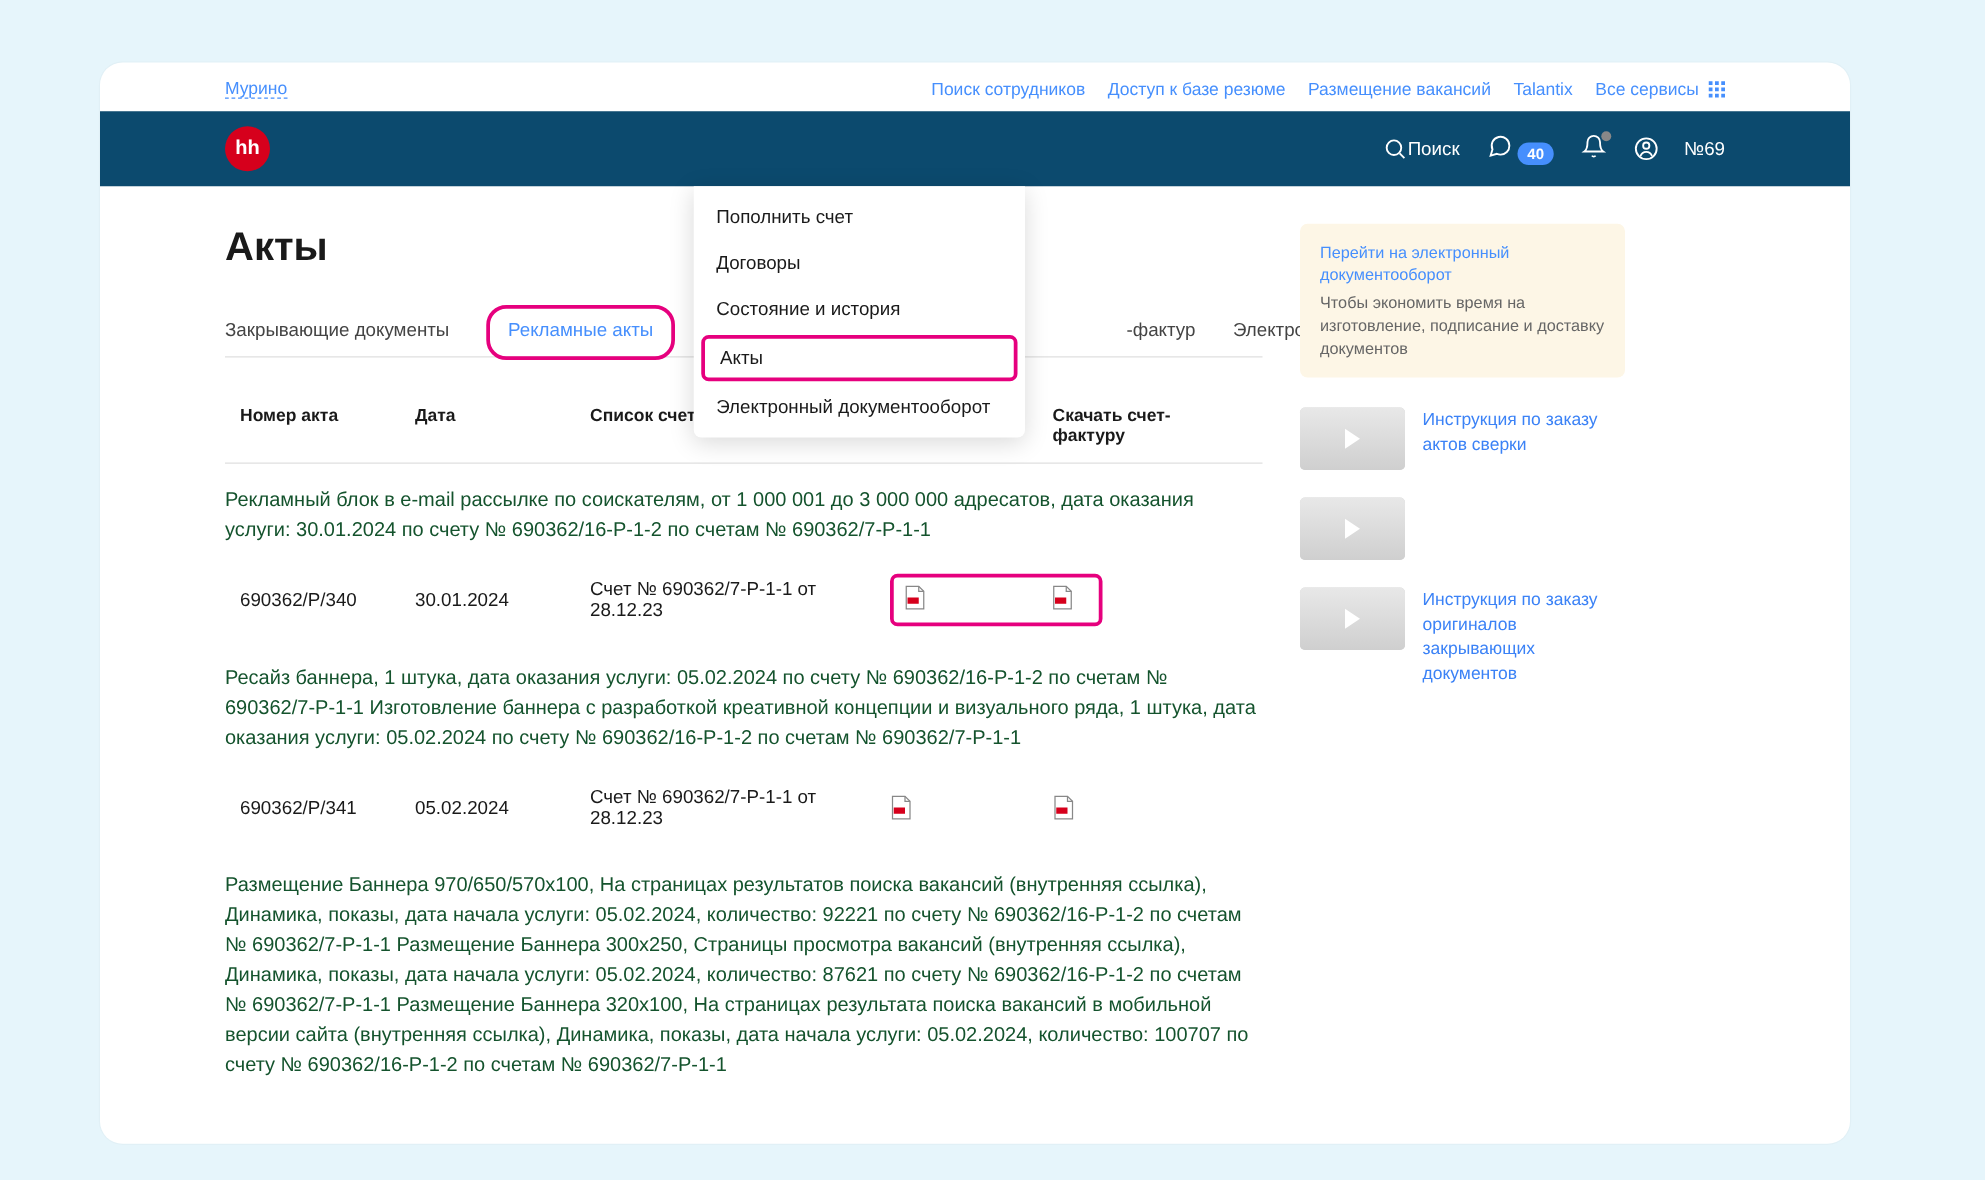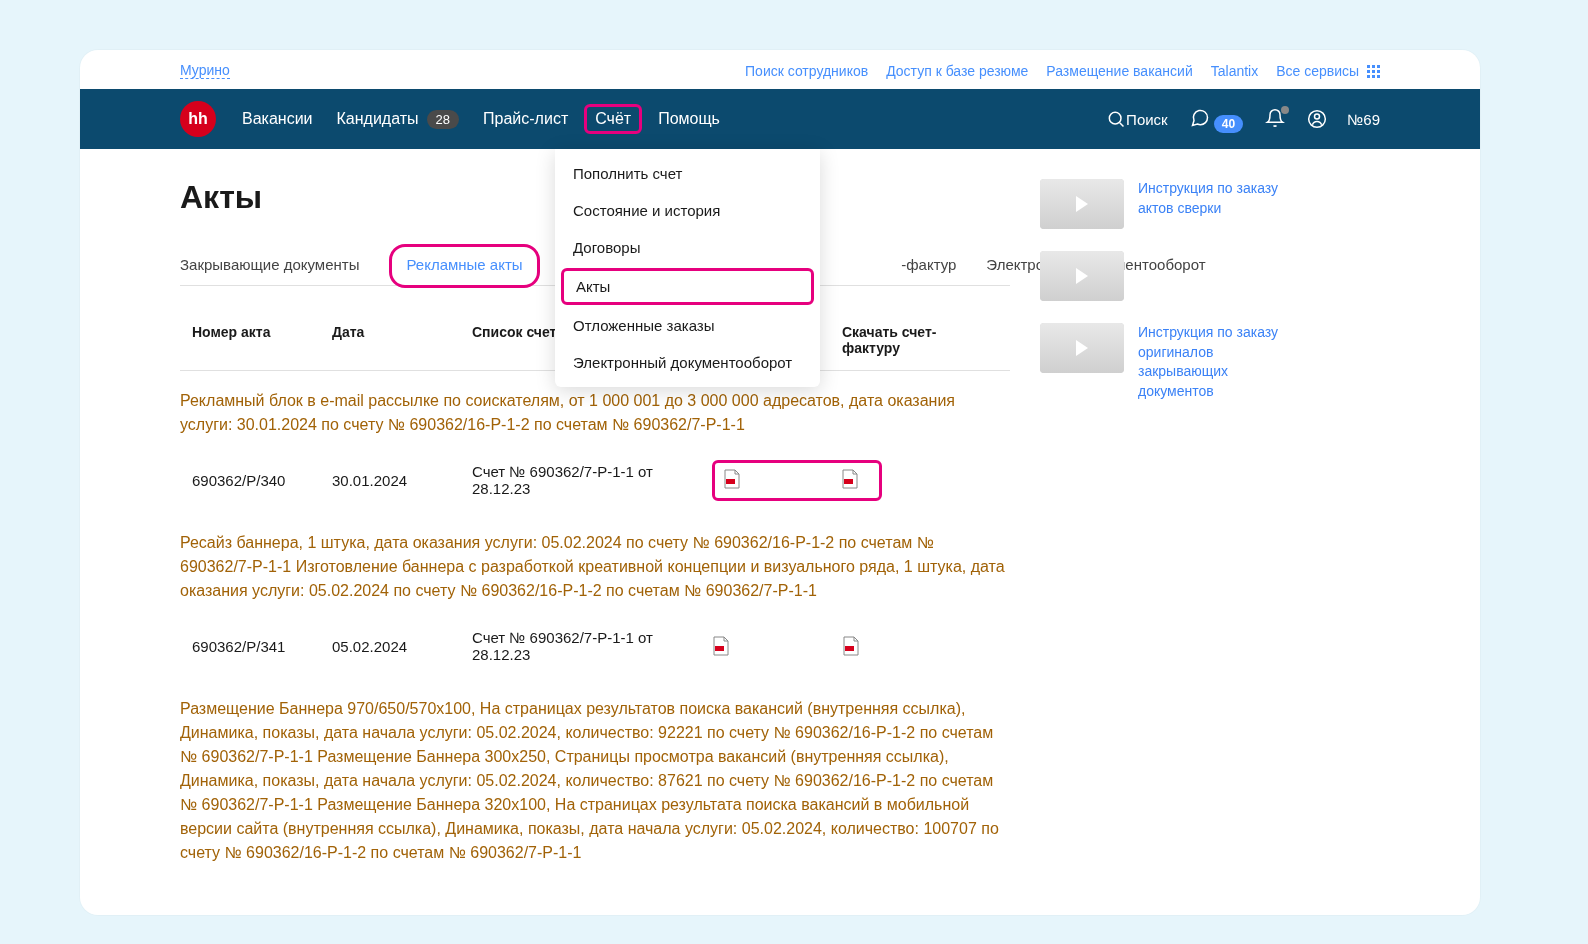--- a/index.html
+++ b/index.html
@@ -70,21 +70,21 @@
 .tabs { display:flex; gap:30px; border-bottom:1px solid #e0e0e0; margin-bottom:24px;}
 .tab{padding:12px 0;font-size:15px;color:#444;cursor:pointer;white-space:nowrap;}
 .tab.active{color:#468ffd;}
 .tab.boxed{border:3px solid #e6007e;border-radius:16px;padding:9px 14px;margin-bottom:-3px;}
 .table-header{display:flex;padding:14px 12px;font-size:14px;font-weight:600;border-bottom:1px solid #e0e0e0;}
 .col-num{width:140px;}
 .col-date{width:140px;}
 .col-list{width:240px;}
 .col-dl1{width:130px;}
 .col-dl2{width:150px;}
-.group-desc{font-size:16px;line-height:1.5;margin:18px 0 10px 0;color:#a16207;}
+.group-desc{font-size:16px;line-height:1.5;margin:18px 0 10px 0;color:#14532d;}
 .row{display:flex;align-items:center;padding:16px 12px;font-size:15px;}
 .row>div{display:flex;align-items:center;}
 .pdf-box{border:3px solid #e6007e;border-radius:6px;padding:6px 20px 6px 8px;margin:-9px 0;display:inline-flex;gap:100px;}
 .sidebar{width:260px;flex-shrink:0;}
 .notice{background:#fdf6e6;border-radius:6px;padding:14px 16px;font-size:13px;line-height:1.4;margin-bottom:24px;}
 .notice a{color:#468ffd;text-decoration:none;}
 .notice-text{color:#666;margin-top:4px;}
 .help-item{display:flex;gap:14px;margin-bottom:22px;}
 .thumb{width:84px;height:50px;background:#d5d5d5;border-radius:4px;position:relative;flex-shrink:0;overflow:hidden;}
 .thumb::after{content:"";position:absolute;inset:0;background:linear-gradient(180deg,#e8e8e8,#cfcfcf);}
@@ -116,30 +116,20 @@
             <span></span>
             <span></span>
             <span></span>
           </span>
       </a>
     </div>
   </div>
 
   <div class="navbar">
     <div class="logo">hh</div>
-    <div class="nav-items">
-      <div class="nav-item">Вакансии</div>
-      <div class="nav-item">
-        <span>Кандидаты</span>
-        <span class="badge">28</span>
-      </div>
-      <div class="nav-item">Прайс-лист</div>
-      <div class="nav-item highlighted">Счёт</div>
-      <div class="nav-item">Помощь</div>
-    </div>
     <div class="nav-right">
       <div class="search">
         <svg class="icon" viewBox="0 0 24 24">
             <circle cx="11" cy="11" r="7"></circle>
             <line x1="21" y1="21" x2="16.5" y2="16.5"></line>
           </svg>
         <span>Поиск</span>
       </div>
       <div class="chat-wrap">
         <svg class="icon" viewBox="0 0 24 24">
@@ -159,24 +149,23 @@
             <circle cx="12" cy="12" r="10"></circle>
             <circle cx="12" cy="9" r="3"></circle>
             <path d="M6.5 19c1-3 4-4 5.5-4s4.5 1 5.5 4"></path>
           </svg>
         <span>№69</span>
       </div>
     </div>
 
     <div class="dropdown">
       <div class="dropdown-item">Пополнить счет</div>
+      <div class="dropdown-item">Договоры</div>
       <div class="dropdown-item">Состояние и история</div>
-      <div class="dropdown-item">Договоры</div>
       <div class="dropdown-item boxed">Акты</div>
-      <div class="dropdown-item">Отложенные заказы</div>
       <div class="dropdown-item">Электронный документооборот</div>
     </div>
   </div>
 
   <div class="content">
     <div class="main">
       <h1 class="page-title">Акты</h1>
 
       <div class="tabs">
         <div class="tab">Закрывающие документы</div>
@@ -244,20 +233,24 @@
         </div>
       </div>
 
       <div>
         <div class="group-desc">Размещение Баннера 970/650/570х100, На страницах результатов поиска вакансий (внутренняя ссылка), Динамика, показы, дата начала услуги: 05.02.2024, количество: 92221 по счету № 690362/16-Р-1-2 по счетам № 690362/7-Р-1-1 Размещение Баннера 300х250, Страницы просмотра вакансий (внутренняя ссылка), Динамика, показы, дата начала услуги: 05.02.2024, количество: 87621 по счету № 690362/16-Р-1-2 по счетам № 690362/7-Р-1-1 Размещение Баннера 320х100, На страницах результата поиска вакансий в мобильной версии сайта (внутренняя ссылка), Динамика, показы, дата начала услуги: 05.02.2024, количество: 100707 по счету № 690362/16-Р-1-2 по счетам № 690362/7-Р-1-1</div>
       </div>
 
     </div>
 
     <div class="sidebar">
+      <div class="notice">
+        <a>Перейти на электронный документооборот</a>
+        <div class="notice-text">Чтобы экономить время на изготовление, подписание и доставку документов</div>
+      </div>
       <div class="help-item">
         <div class="thumb">
             <div class="play"></div>
           </div>
         <a class="help-link">Инструкция по заказу актов сверки</a>
       </div>
       <div class="help-item">
         <div class="thumb">
             <div class="play"></div>
           </div>

